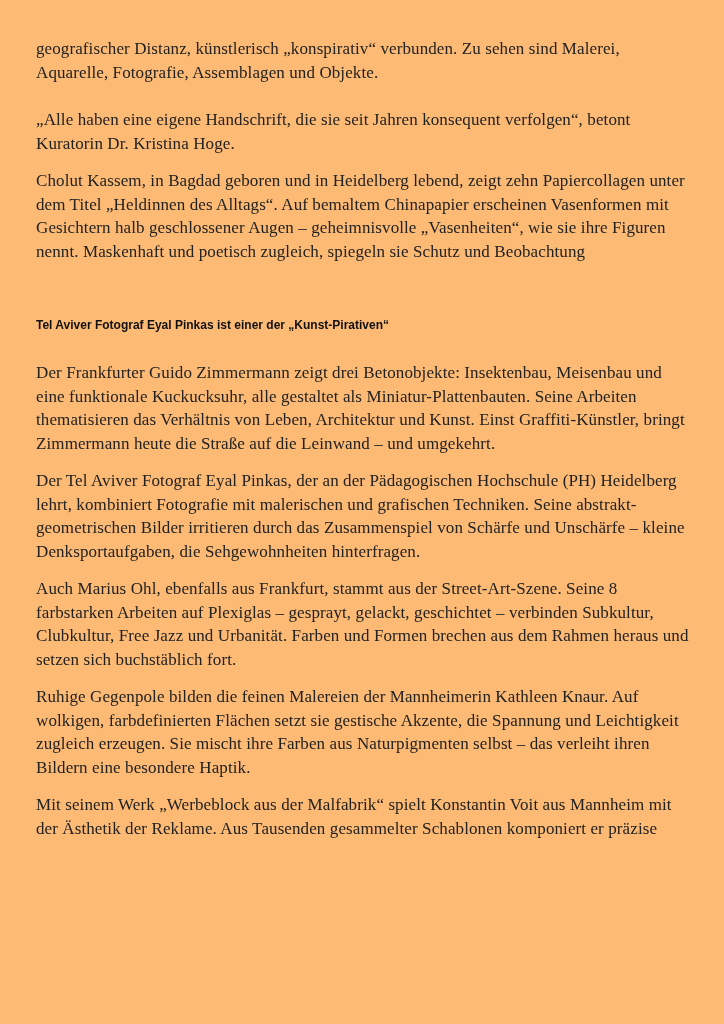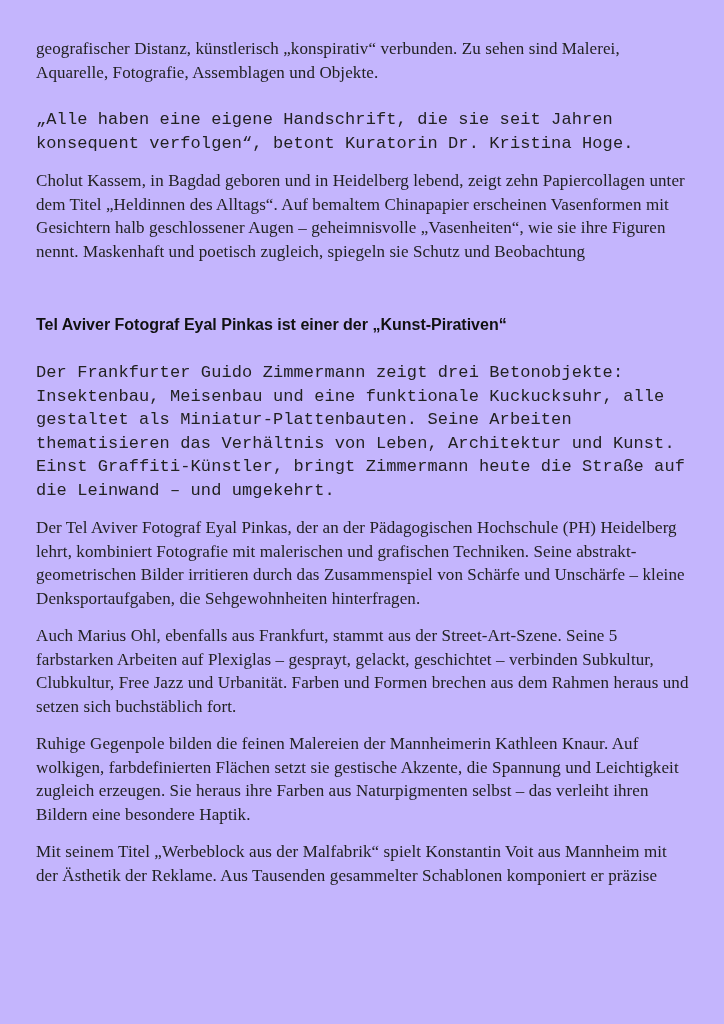--- a/index.html
+++ b/index.html
@@ -10,41 +10,40 @@
   body {
     width: 724px;
     height: 1024px;
     overflow: hidden;
   }
   .page {
     box-sizing: border-box;
     width: 724px;
     height: 1024px;
     padding: 37px 34px 0 36px;
-    background: #c4b5fd;
+    background: #fdba74;
   }
   .article {
     width: 100%;
   }
   .para {
     font-family: "Liberation Serif", "DejaVu Serif", serif;
     font-size: 17px;
     line-height: 23.5px;
     color: #222222;
     margin: 0 0 14px 0;
     text-align: left;
     letter-spacing: 0.1px;
   }
   .gap-before {
     margin-top: 24px;
-    font-family: Liberation Mono, monospace;
   }
   .heading {
     font-family: "Liberation Sans", "DejaVu Sans", sans-serif;
-    font-size: 16px;
+    font-size: 12px;
     font-weight: 700;
     line-height: 24px;
     color: #111111;
     margin: 50px 0 17px 0;
     letter-spacing: 0;
   }
 </style>
 </head>
 <body>
 
@@ -56,21 +55,21 @@
     <p class="para gap-before">„Alle haben eine eigene Handschrift, die sie seit Jahren konsequent verfolgen“, betont Kuratorin Dr. Kristina Hoge.</p>
 
     <p class="para">Cholut Kassem, in Bagdad geboren und in Heidelberg lebend, zeigt zehn Papiercollagen unter dem Titel „Heldinnen des Alltags“. Auf bemaltem Chinapapier erscheinen Vasenformen mit Gesichtern halb geschlossener Augen – geheimnisvolle „Vasenheiten“, wie sie ihre Figuren nennt. Maskenhaft und poetisch zugleich, spiegeln sie Schutz und Beobachtung</p>
 
     <h2 class="heading">Tel Aviver Fotograf Eyal Pinkas ist einer der „Kunst-Pirativen“</h2>
 
     <p class="para gap-before">Der Frankfurter Guido Zimmermann zeigt drei Betonobjekte: Insektenbau, Meisenbau und eine funktionale Kuckucksuhr, alle gestaltet als Miniatur-Plattenbauten. Seine Arbeiten thematisieren das Verhältnis von Leben, Architektur und Kunst. Einst Graffiti-Künstler, bringt Zimmermann heute die Straße auf die Leinwand – und umgekehrt.</p>
 
     <p class="para">Der Tel Aviver Fotograf Eyal Pinkas, der an der Pädagogischen Hochschule (PH) Heidelberg lehrt, kombiniert Fotografie mit malerischen und grafischen Techniken. Seine abstrakt-geometrischen Bilder irritieren durch das Zusammenspiel von Schärfe und Unschärfe – kleine Denksportaufgaben, die Sehgewohnheiten hinterfragen.</p>
 
-    <p class="para">Auch Marius Ohl, ebenfalls aus Frankfurt, stammt aus der Street-Art-Szene. Seine 5 farbstarken Arbeiten auf Plexiglas – gesprayt, gelackt, geschichtet – verbinden Subkultur, Clubkultur, Free Jazz und Urbanität. Farben und Formen brechen aus dem Rahmen heraus und setzen sich buchstäblich fort.</p>
+    <p class="para">Auch Marius Ohl, ebenfalls aus Frankfurt, stammt aus der Street-Art-Szene. Seine 8 farbstarken Arbeiten auf Plexiglas – gesprayt, gelackt, geschichtet – verbinden Subkultur, Clubkultur, Free Jazz und Urbanität. Farben und Formen brechen aus dem Rahmen heraus und setzen sich buchstäblich fort.</p>
 
-    <p class="para">Ruhige Gegenpole bilden die feinen Malereien der Mannheimerin Kathleen Knaur. Auf wolkigen, farbdefinierten Flächen setzt sie gestische Akzente, die Spannung und Leichtigkeit zugleich erzeugen. Sie heraus ihre Farben aus Naturpigmenten selbst – das verleiht ihren Bildern eine besondere Haptik.</p>
+    <p class="para">Ruhige Gegenpole bilden die feinen Malereien der Mannheimerin Kathleen Knaur. Auf wolkigen, farbdefinierten Flächen setzt sie gestische Akzente, die Spannung und Leichtigkeit zugleich erzeugen. Sie mischt ihre Farben aus Naturpigmenten selbst – das verleiht ihren Bildern eine besondere Haptik.</p>
 
 
-    <p class="para">Mit seinem Titel „Werbeblock aus der Malfabrik“ spielt Konstantin Voit aus Mannheim mit der Ästhetik der Reklame. Aus Tausenden gesammelter Schablonen komponiert er präzise</p>
+    <p class="para">Mit seinem Werk „Werbeblock aus der Malfabrik“ spielt Konstantin Voit aus Mannheim mit der Ästhetik der Reklame. Aus Tausenden gesammelter Schablonen komponiert er präzise</p>
 
   </article>
 </main>
 
 </body></html>

